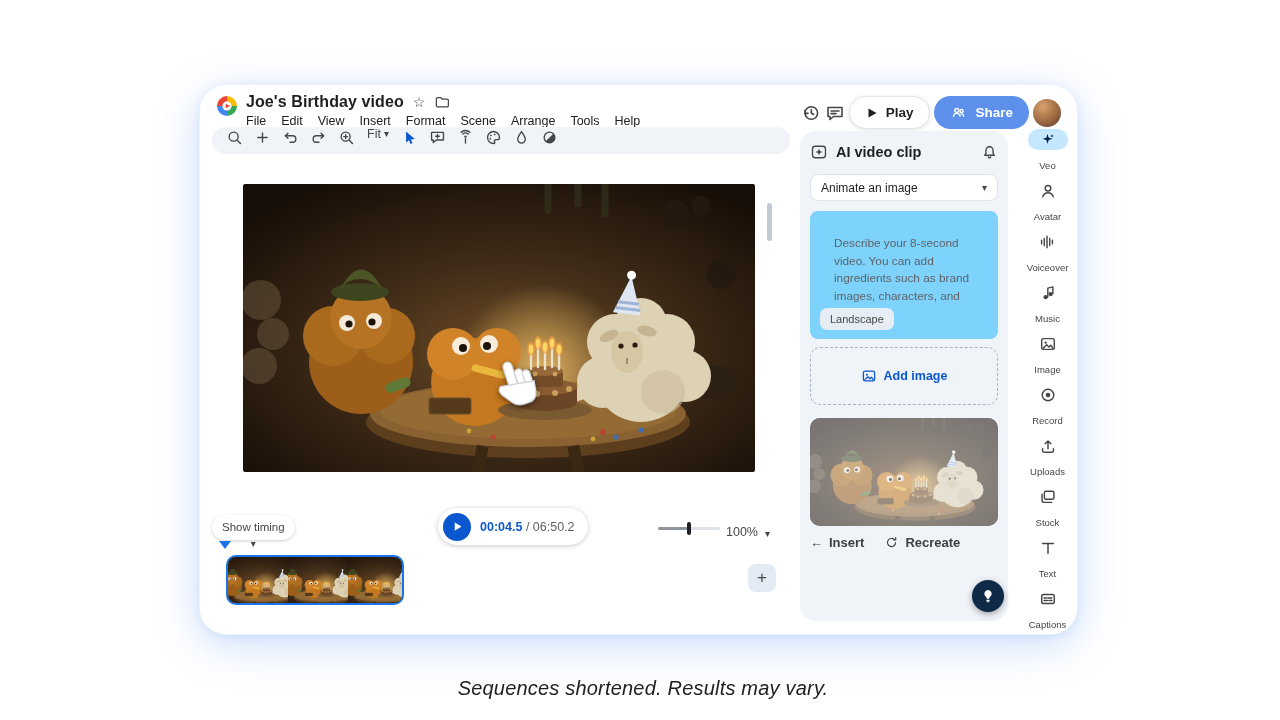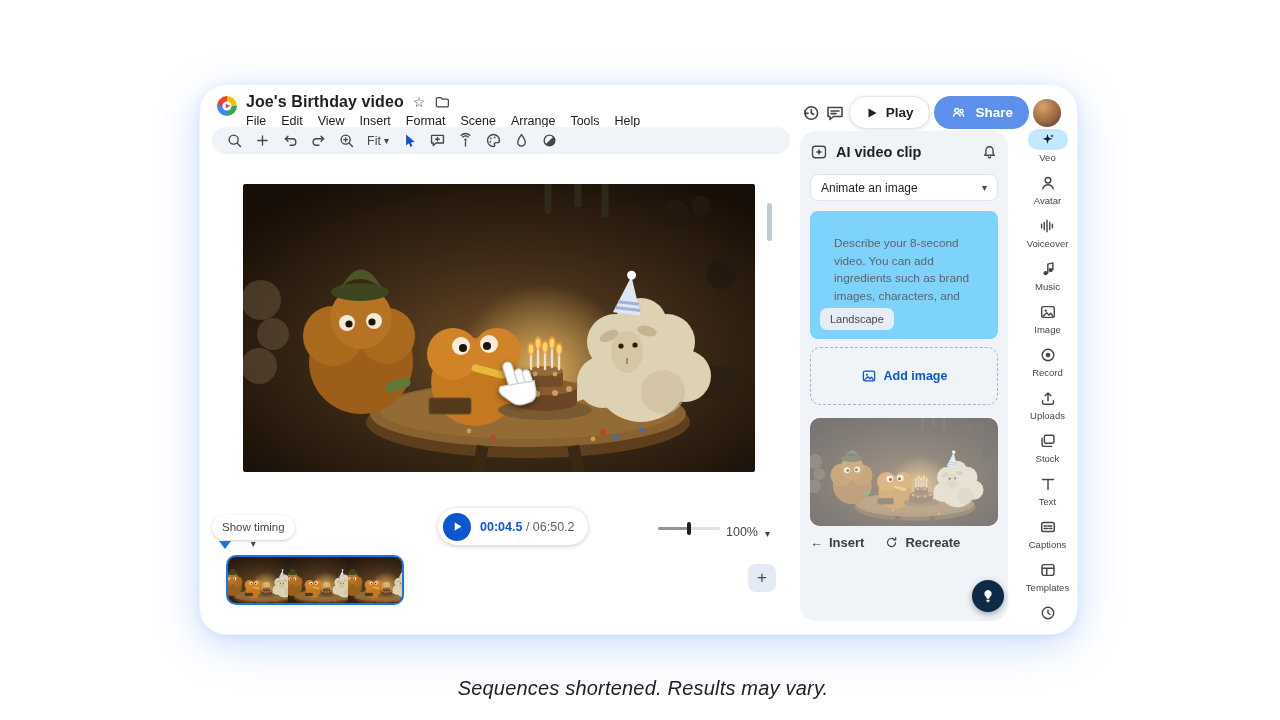--- a/index.html
+++ b/index.html
@@ -22,21 +22,21 @@
   .hdr-icon { width:20px; height:20px; }
   .pill-btn { height:33px; border-radius:17px; display:flex; align-items:center; gap:8px; padding:0 16px;
               font-size:13.5px; font-weight:700; }
   .play-btn { background:#fff; border:1px solid #e0e5ec; box-shadow:0 1px 4px rgba(0,0,0,.12); color:#1f1f1f; }
   .share-btn { background:#5d90ea; color:#fff; }
   .avatar { width:28px; height:28px; border-radius:50%;
             background:radial-gradient(circle at 35% 28%, #d9a26b 0%, #9c6a43 55%, #55362a 100%); }
 
   
   .toolbar { position:absolute; left:12px; top:42px; width:578px; height:27px; background:#f0f4f9;
-             border-radius:14px; display:flex; align-items:center; gap:7px; padding:0 12px; }
+             border-radius:14px; display:flex; align-items:flex-start; gap:7px; padding:0 12px; }
   .tb-item { width:21px; height:21px; display:flex; align-items:center; justify-content:center; }
   .fit { display:flex; align-items:center; gap:3px; font-size:12.5px; color:#444746; padding:0 3px; }
   .caret { font-size:10px; color:#444746; line-height:1; }
 
   svg.ic { stroke:#444746; fill:none; stroke-width:1.6; stroke-linecap:round; stroke-linejoin:round; }
 
   
   .canvas-img { position:absolute; left:43px; top:99px; width:512px; height:288px; border-radius:2px; overflow:hidden; }
   .canvas-img svg { display:block; }
   .cursor-overlay { position:absolute; left:288px; top:272px; width:52px; height:52px;
@@ -88,21 +88,21 @@
   .preview { margin-top:13px; height:108px; border-radius:10px; overflow:hidden; position:relative; }
   .preview::after { content:""; position:absolute; inset:0; background:rgba(240,244,249,.45); }
   .panel-foot { margin-top:9px; display:flex; align-items:center; gap:20px; font-size:13px; font-weight:700; color:#3c4043; }
   .foot-btn { display:flex; align-items:center; gap:6px; }
   .fab { position:absolute; right:4px; bottom:9px; width:32px; height:32px; border-radius:50%; background:#0e2a47;
          display:flex; align-items:center; justify-content:center; box-shadow:0 2px 6px rgba(0,0,0,.35); }
 
   
   .rail { position:absolute; left:818px; top:44px; width:59px; display:flex; flex-direction:column;
           align-items:center; gap:9px; }
-  .rail-item { display:flex; flex-direction:column; align-items:center; gap:2px; }
+  .rail-item { display:flex; flex-direction:column; align-items:center; gap:10px; }
   .rail-pill { width:40px; height:21px; border-radius:11px; display:flex; align-items:center; justify-content:center; }
   .rail-item.selected .rail-pill { background:#c2e7ff; }
   .rail-label { font-size:9.5px; color:#444746; }
 
   .caption { position:absolute; left:6px; right:0; top:677px; text-align:center; font-style:italic;
              font-size:20px; color:#202124; letter-spacing:.2px; }
   .hidden-defs { position:absolute; width:0; height:0; overflow:hidden; }
 </style>
 </head>
 <body>

